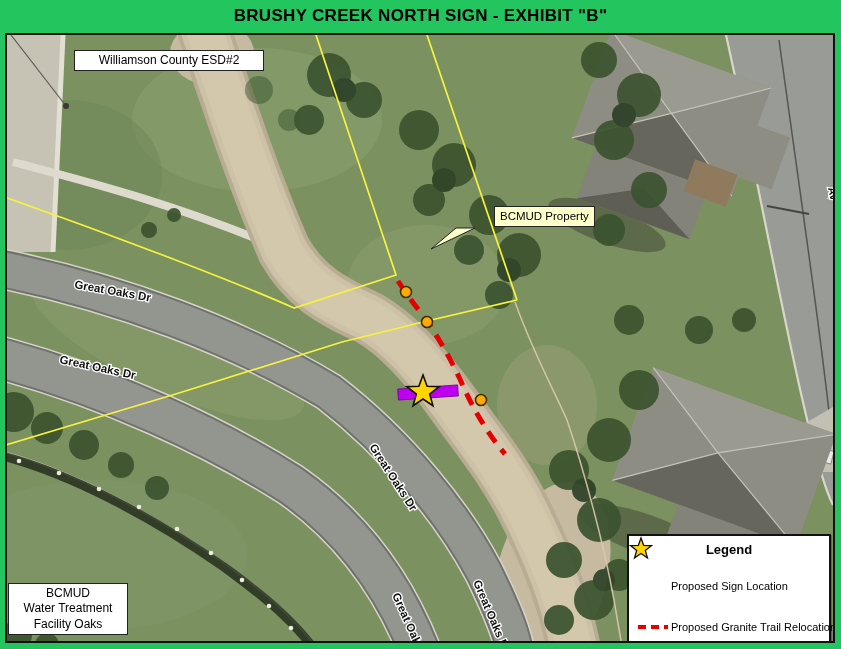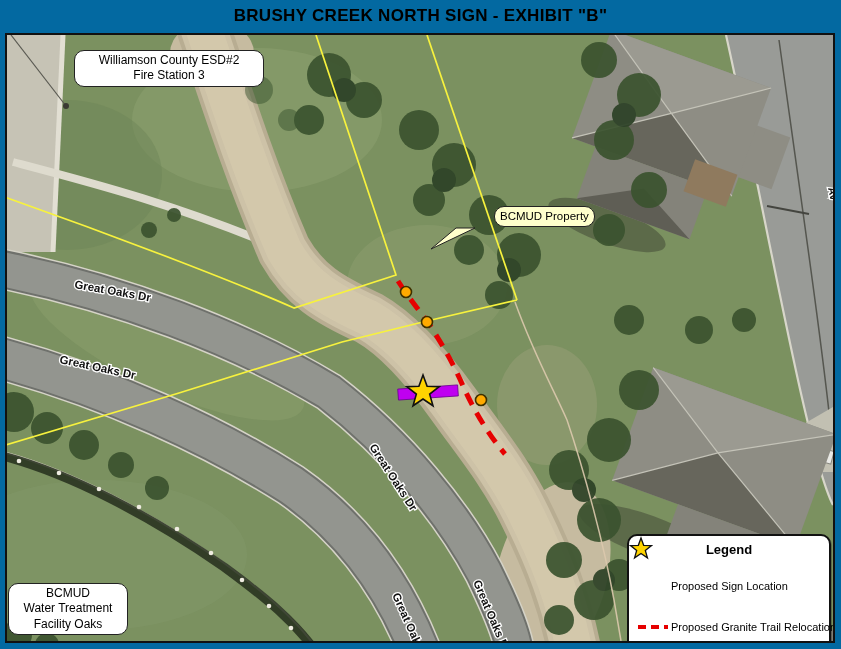--- a/index.html
+++ b/index.html
@@ -1,23 +1,23 @@
 <!DOCTYPE html>
 <html><head>
 <meta charset="utf-8">
 <style>
   html,body{margin:0;padding:0;background:#ffffff;width:841px;height:649px;
     font-family:"Liberation Sans",sans-serif;-webkit-font-smoothing:antialiased;}
-  #page{position:relative;width:841px;height:649px;overflow:hidden;background:#0369a1;}
+  #page{position:relative;width:841px;height:649px;overflow:hidden;background:#22c55e;}
   #title{position:absolute;top:6px;left:0;width:100%;text-align:center;
     font-size:17px;font-weight:bold;color:#000;letter-spacing:.3px;}
   #map{position:absolute;left:5px;top:33px;width:826px;height:606px;
     border:2px solid #111;background:#7b9160;overflow:hidden;}
   #map svg{position:absolute;left:0;top:0;}
-  .overlay{position:absolute;box-sizing:border-box;border-radius:10px;}
+  .overlay{position:absolute;box-sizing:border-box;}
   .label-box{background:#fff;border:1px solid #222;color:#000;text-align:center;
     font-size:12px;line-height:1.28;padding:2px 6px;}
   .label-box.cream{background:#ffffcc;font-size:11.5px;padding:2px 5px;white-space:nowrap;margin-left:40px;}
   #legend{left:620px;top:499px;width:204px;background:#fff;border:2px solid #111;
     padding:4px 6px 6px 6px;box-shadow:1px 1px 0 rgba(0,0,0,.25);}
   #legend .legend-title{text-align:center;font-weight:bold;font-size:13px;margin:2px 0 0 0;color:#000;}
   .legend-row{display:flex;align-items:center;height:24px;margin-top:17px;}
   .legend-icon{width:36px;display:flex;justify-content:center;align-items:center;flex:0 0 36px;}
   .legend-label{font-size:11px;color:#000;white-space:nowrap;}
   .dash-sample{width:30px;height:4px;
@@ -219,21 +219,20 @@
         <text transform="translate(52,328) rotate(12)">Great Oaks Dr</text>
         <text transform="translate(362,412) rotate(57)">Great Oaks Dr</text>
         <text transform="translate(385,560) rotate(66)">Great Oaks Dr</text>
         <text transform="translate(466,547) rotate(67)">Great Oaks Dr</text>
         <text font-size="10.5" transform="translate(821,153) rotate(78)">Av</text>
       </g>
     </svg>
 
     <div id="fire-box" class="overlay label-box">
       <div>Williamson County ESD#2</div>
-      <div>Fire Station 3</div>
     </div>
 
     <div id="bcmud-box" class="overlay label-box cream">BCMUD Property</div>
 
     <div id="water-box" class="overlay label-box">
       <div>BCMUD</div>
       <div>Water Treatment</div>
       <div>Facility Oaks</div>
     </div>
 

